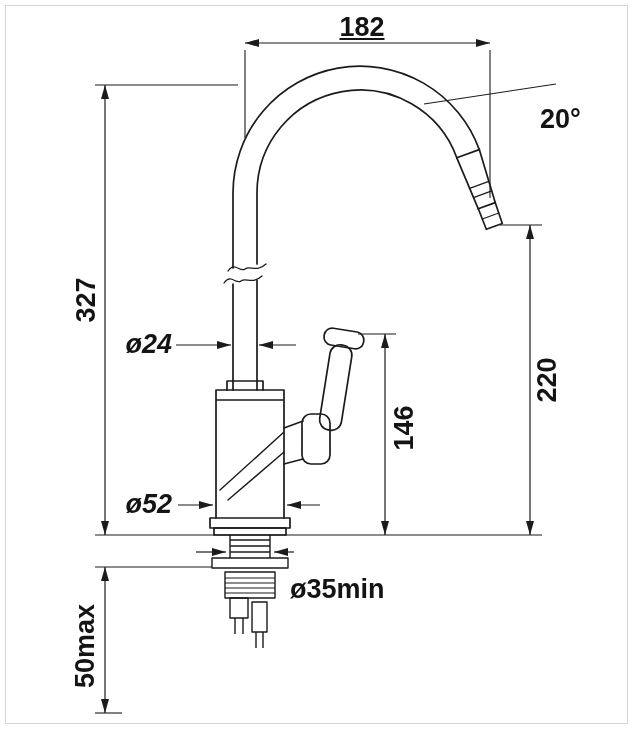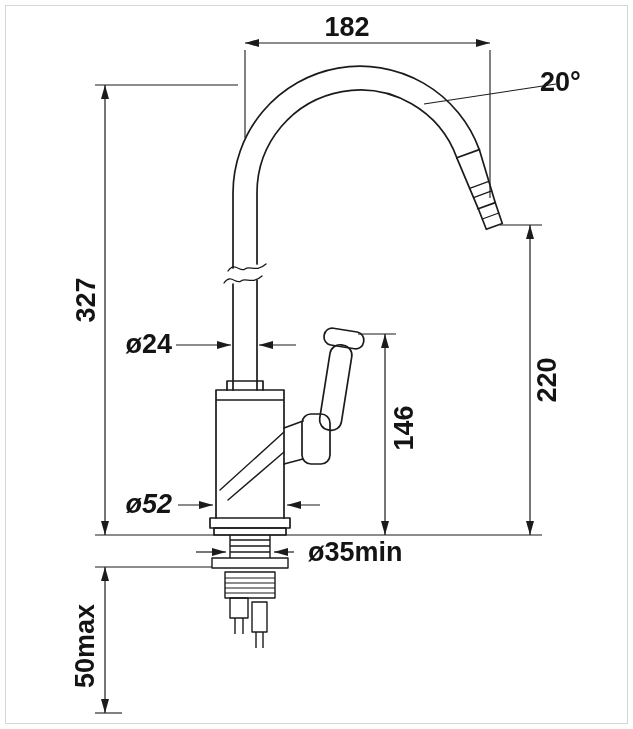--- a/index.html
+++ b/index.html
@@ -10,21 +10,21 @@
   .frame{position:absolute;inset:5px;border:1px solid #d6d6d6;pointer-events:none;}
   svg{position:absolute;left:0;top:0;}
   .dim-label{
     position:absolute;
     font-family:"Liberation Sans",sans-serif;
     font-weight:bold;font-size:27px;line-height:28px;color:#141414;
     text-align:center;white-space:nowrap;
   }
   .dim-label--v{transform:rotate(-90deg);transform-origin:50% 50%;}
   .ta-r{text-align:right;}
-  .ta-l{text-align:left;}
+  .ta-l{text-align:left;margin-top:37px;}
 </style>
 </head>
 <body>
 
 <div id="stage">
   <div class="frame"></div>
 
   <svg width="633" height="729" viewBox="0 0 633 729">
     <defs>
       <marker id="arr" viewBox="0 0 14 10" refX="14" refY="5" markerWidth="14" markerHeight="10" orient="auto-start-reverse" markerUnits="userSpaceOnUse">
@@ -90,30 +90,30 @@
       <rect x="212" y="558" width="76" height="10"></rect>
       <rect x="225" y="572" width="50" height="26"></rect>
       <path d="M 225 578 L 275 578 M 225 583 L 275 583 M 225 588 L 275 588 M 225 593 L 275 593" stroke-width="1.1"></path>
       <rect x="230" y="598" width="18" height="20"></rect>
       <path d="M 235 618 L 235 634 M 243 618 L 243 634"></path>
       <rect x="252" y="602" width="15" height="30"></rect>
       <path d="M 256 632 L 256 648 M 263 632 L 263 648"></path>
     </g>
   </svg>
 
-  <div class="dim-label" style="left:312px;top:13px;width:70px;">182</div>
+  <div class="dim-label" style="left:327px;top:13px;width:70px;text-decoration:underline;">182</div>
 
   <div class="dim-label ta-l" style="left:540px;top:68px;width:60px;">20°</div>
 
   <div class="dim-label dim-label--v" style="left:36px;top:286px;width:100px;">327</div>
 
-  <div class="dim-label ta-r" style="left:110px;top:330px;width:62px;">ø24</div>
+  <div class="dim-label ta-r" style="left:110px;top:330px;width:62px;font-style:italic;">ø24</div>
 
   <div class="dim-label dim-label--v" style="left:497px;top:366px;width:100px;">220</div>
 
   <div class="dim-label dim-label--v" style="left:354px;top:414px;width:100px;">146</div>
 
   <div class="dim-label ta-r" style="left:110px;top:490px;width:62px;font-style:italic;">ø52</div>
 
-  <div class="dim-label ta-l" style="left:308px;top:538px;width:150px;">ø35min</div>
+  <div class="dim-label ta-l" style="left:290px;top:538px;width:150px;">ø35min</div>
 
   <div class="dim-label dim-label--v" style="left:30px;top:632px;width:110px;">50max</div>
 </div>
 
 </body></html>

